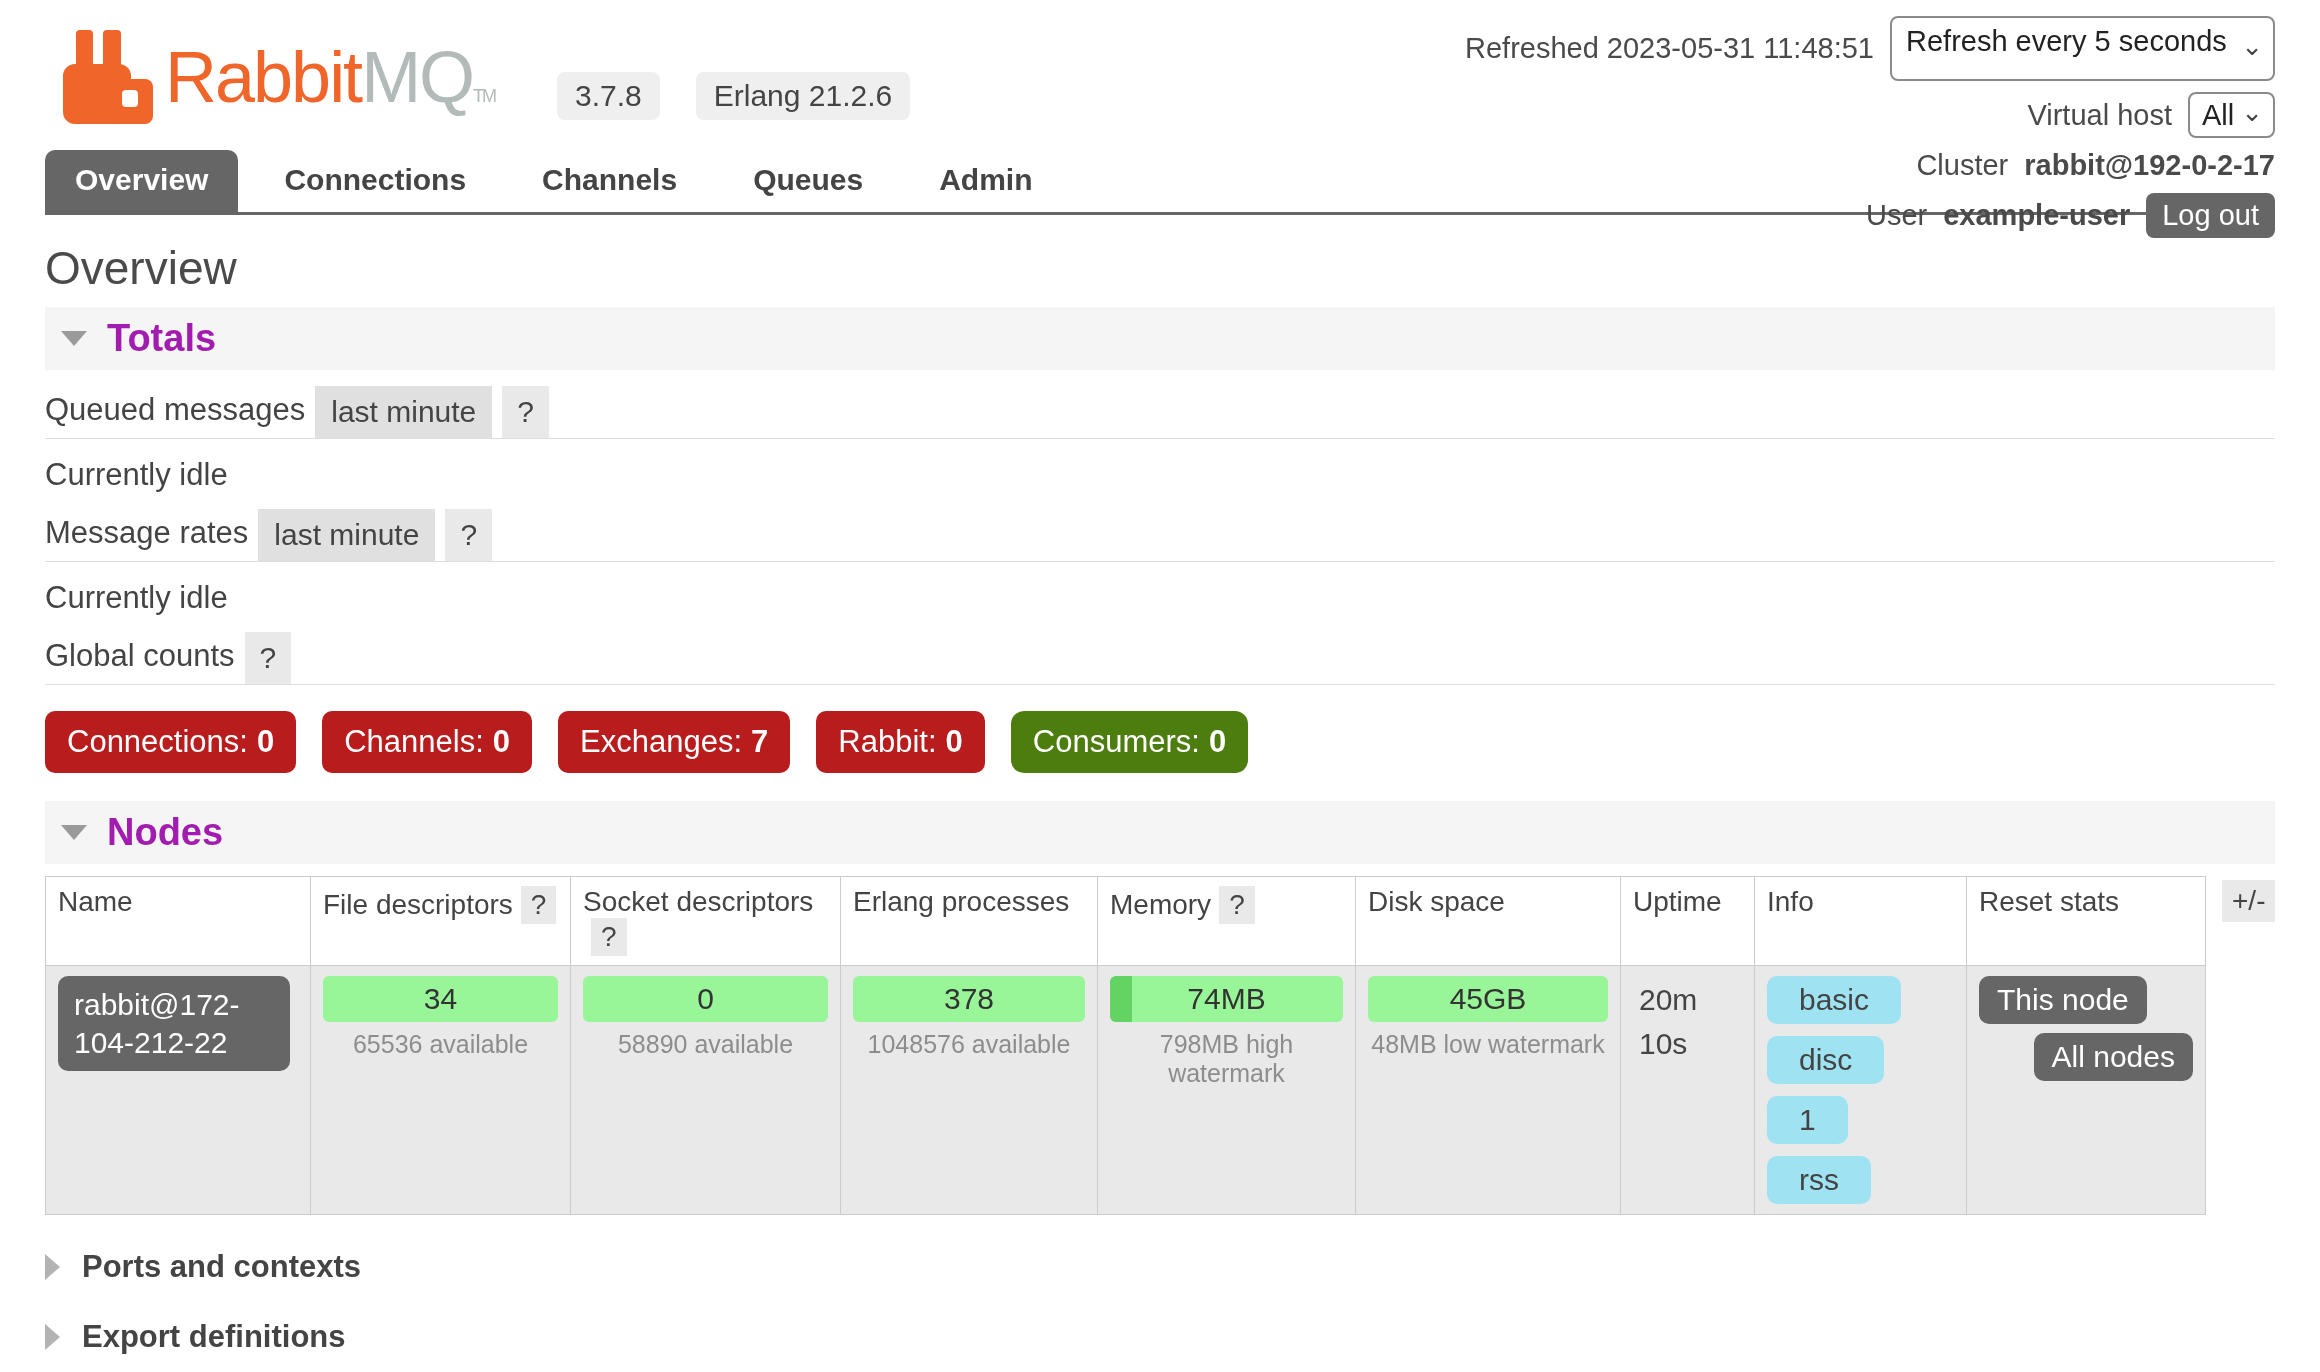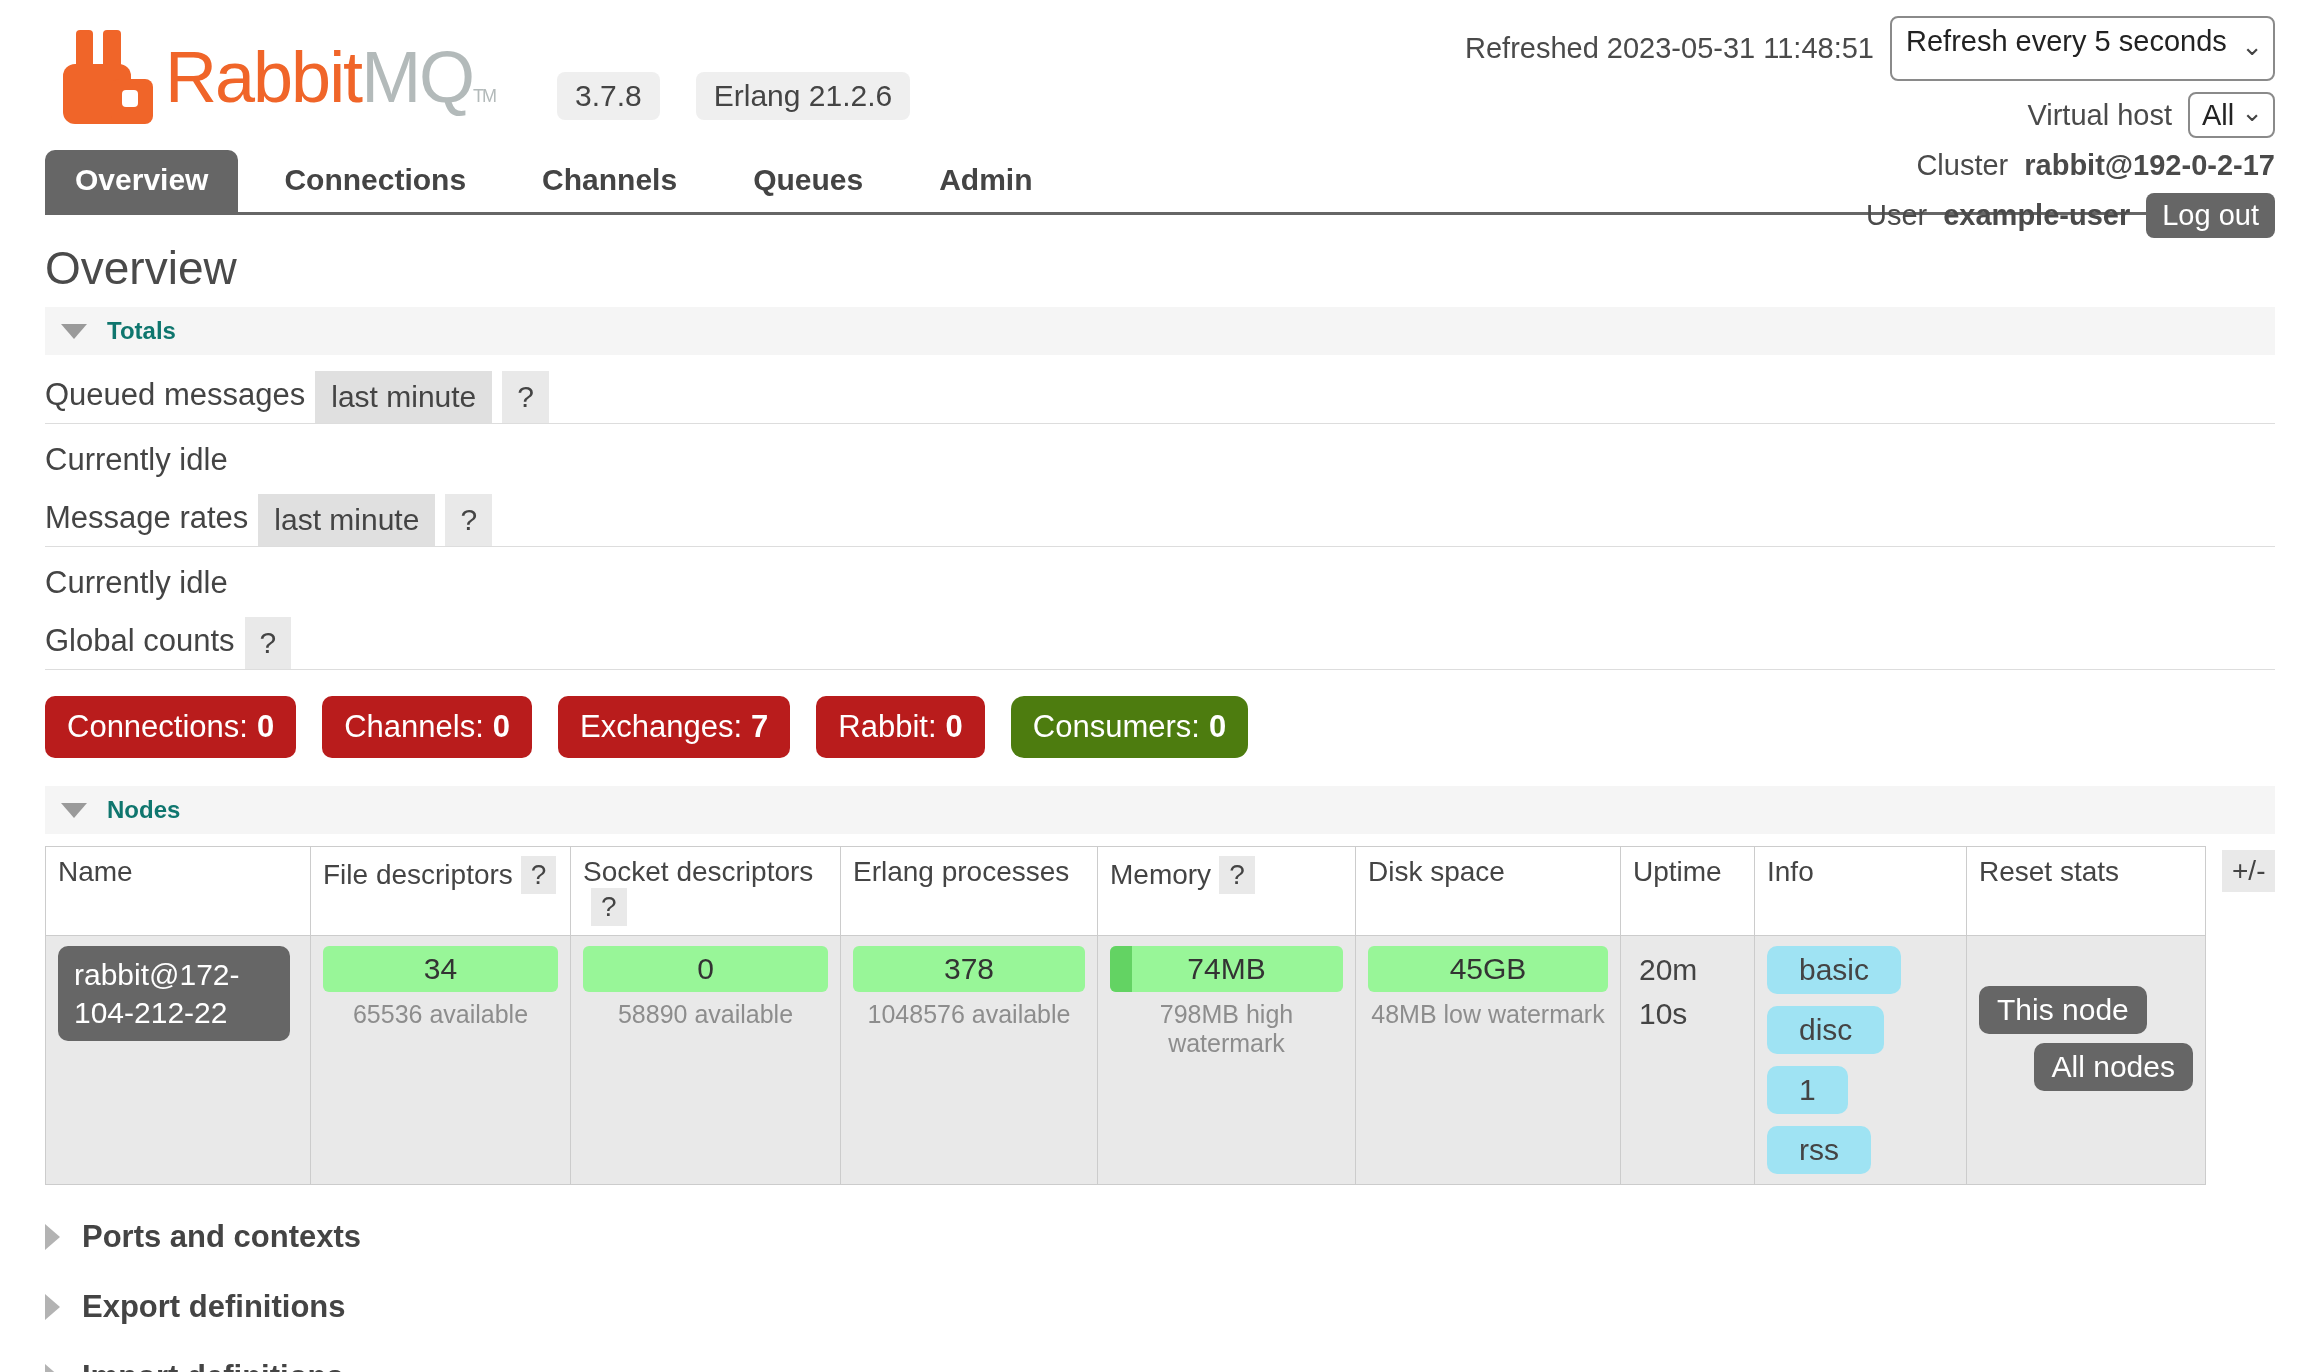--- a/index.html
+++ b/index.html
@@ -47,21 +47,21 @@
   }
 
   
   .tabs { display:flex; align-items:flex-end; gap:16px; border-bottom:3px solid #666; }
   .tab { padding:13px 30px 15px; font-weight:bold; font-size:30px; color:#444; text-decoration:none; }
   .tab.active { background:#666; color:#fff; border-radius:10px 10px 0 0; }
 
   
   h1 { font-size:46px; font-weight:normal; color:#4a4a4a; margin:26px 0 12px; }
   .section-bar { background:#f5f5f5; padding:10px 16px; display:flex; align-items:center; gap:20px; }
-  .section-bar .title { font-weight:bold; font-size:24px; color:#0f766e; }
+  .section-bar .title { font-weight:bold; font-size:38px; color:#a21caf; }
   .arrow-down { width:0; height:0; border-left:13px solid transparent; border-right:13px solid transparent; border-top:15px solid #9a9a9a; }
   .arrow-right { width:0; height:0; border-top:13px solid transparent; border-bottom:13px solid transparent; border-left:15px solid #b3b3b3; }
 
   .metric-row { display:flex; align-items:flex-end; gap:10px; border-bottom:1px solid #ddd; margin-top:16px; }
   .metric-label { font-size:31px; padding-bottom:10px; }
   .range-chip { background:#e0e0e0; padding:9px 16px; font-size:30px; }
   .help-chip  { background:#e9e9e9; padding:9px 15px; font-size:30px; }
   .idle { margin-top:18px; font-size:31px; }
 
   .counts { display:flex; gap:26px; margin:26px 0 28px; }
@@ -77,21 +77,21 @@
   table.nodes td { background:#e9e9e9; vertical-align:top; padding:10px 12px; }
   .th-help { background:#e9e9e9; padding:3px 10px; margin-left:8px; display:inline-block; }
   .name-badge { display:inline-block; background:#666; color:#fff; border-radius:10px; padding:10px 16px; max-width:232px; line-height:1.25; font-size:30px; text-decoration:none; }
   .bar { position:relative; background:#98f698; border-radius:6px; height:46px; line-height:46px; text-align:center; font-size:30px; color:#333; overflow:hidden; }
   .bar-used { position:absolute; left:0; top:0; bottom:0; background:#63d363; }
   .bar-label { position:relative; }
   .bar-sub { text-align:center; color:#8d8d8d; font-size:25px; margin-top:8px; }
   .uptime { font-size:30px; line-height:1.45; padding:2px 0 0 6px; }
   .info-badges { display:flex; flex-wrap:wrap; gap:12px; }
   .info-badge { background:#9fe3f3; color:#444; border-radius:10px; padding:7px 32px; font-size:30px; }
-  .reset-cell { display:flex; flex-direction:column; gap:9px;margin-top:40px; }
+  .reset-cell { display:flex; flex-direction:column; gap:9px; }
   .reset-cell .btn-dark { font-size:30px; padding:7px 18px; border-radius:10px; }
   .this-node { align-self:flex-start; }
   .all-nodes { align-self:flex-end; }
   .plus-minus { background:#e9e9e9; padding:5px 10px; font-size:28px; color:#444; margin-top:4px; }
 
   
   .collapsed-row { display:flex; align-items:center; gap:22px; margin-top:34px; }
   .collapsed-row .title { font-weight:bold; font-size:31px; color:#444; }
 </style>
 </head>

